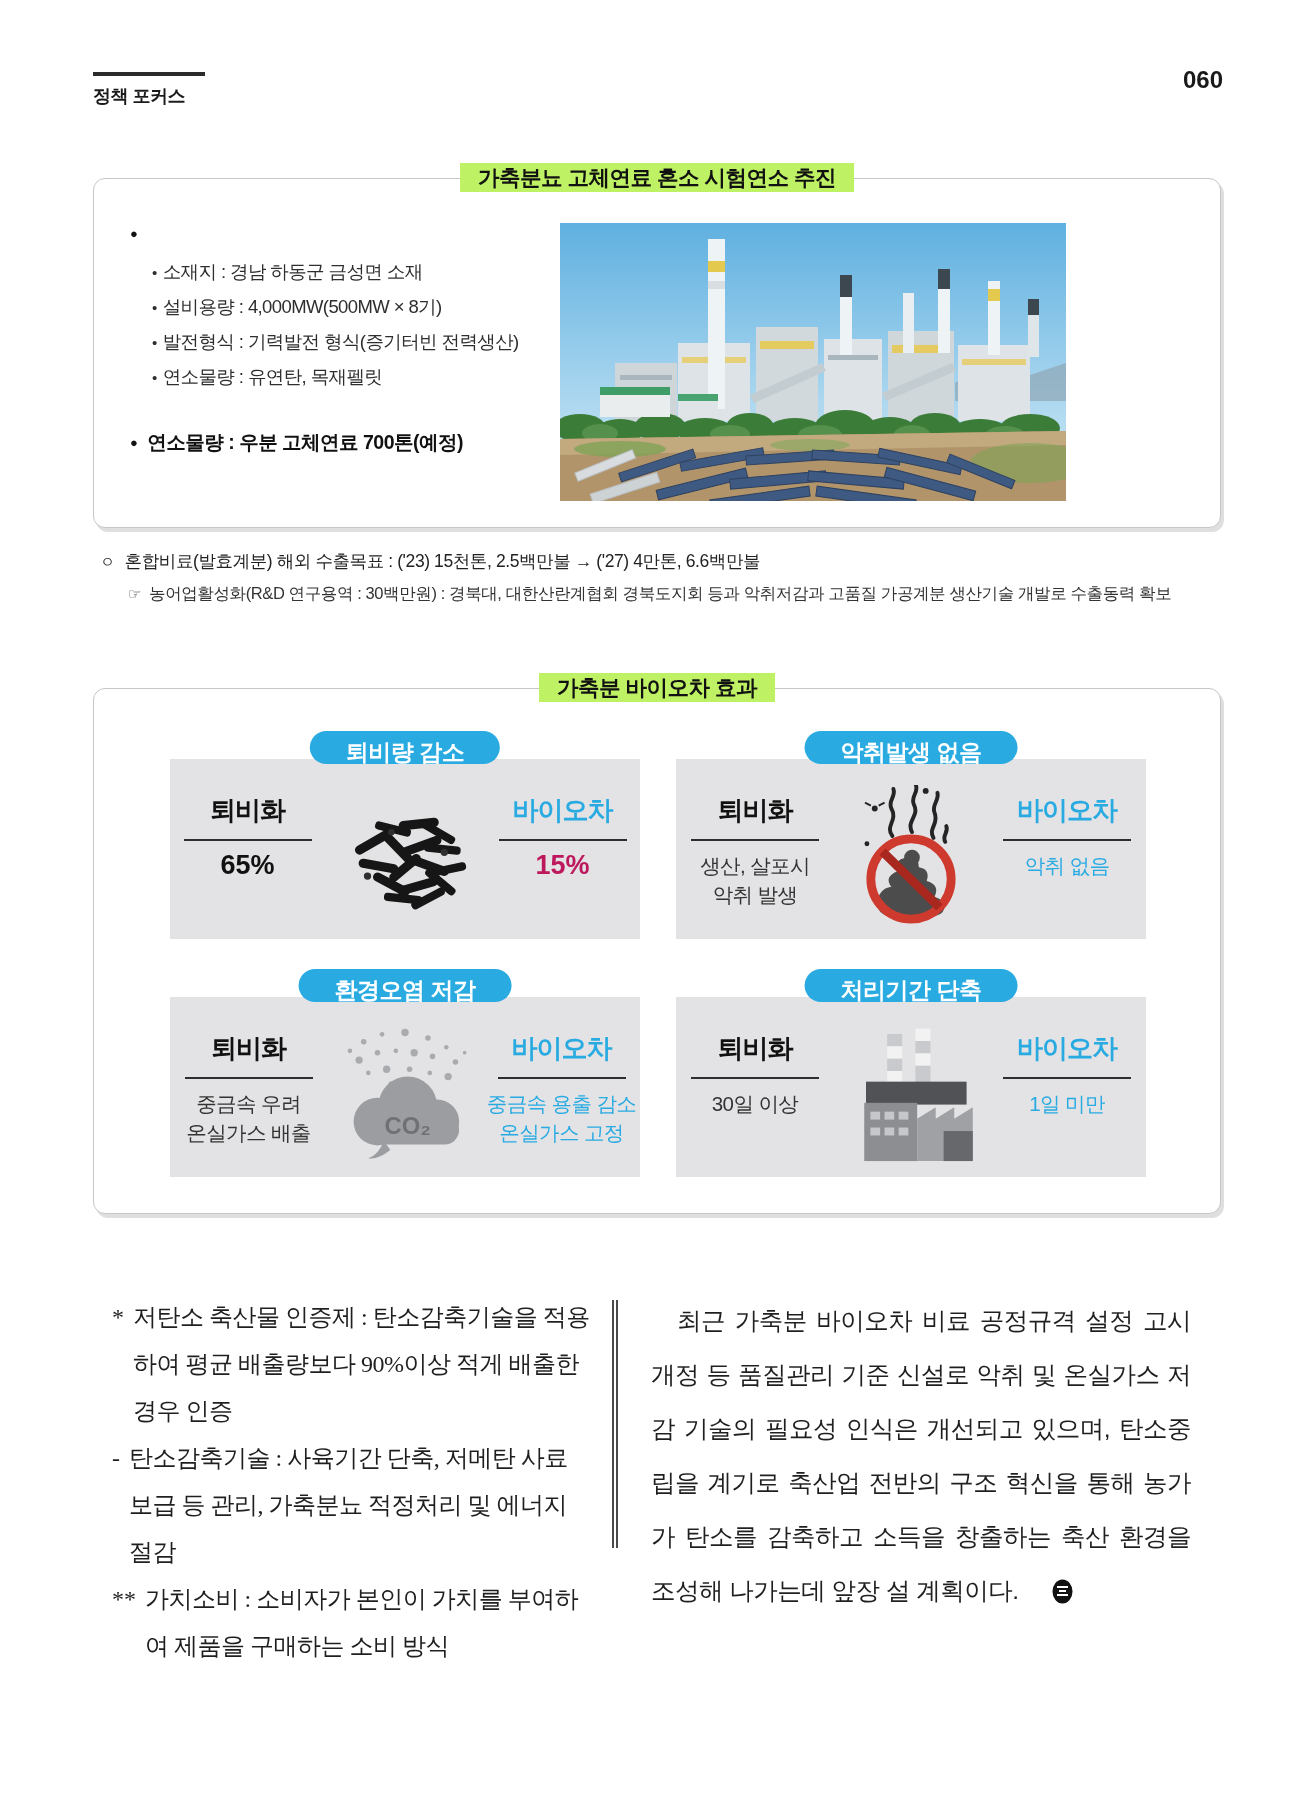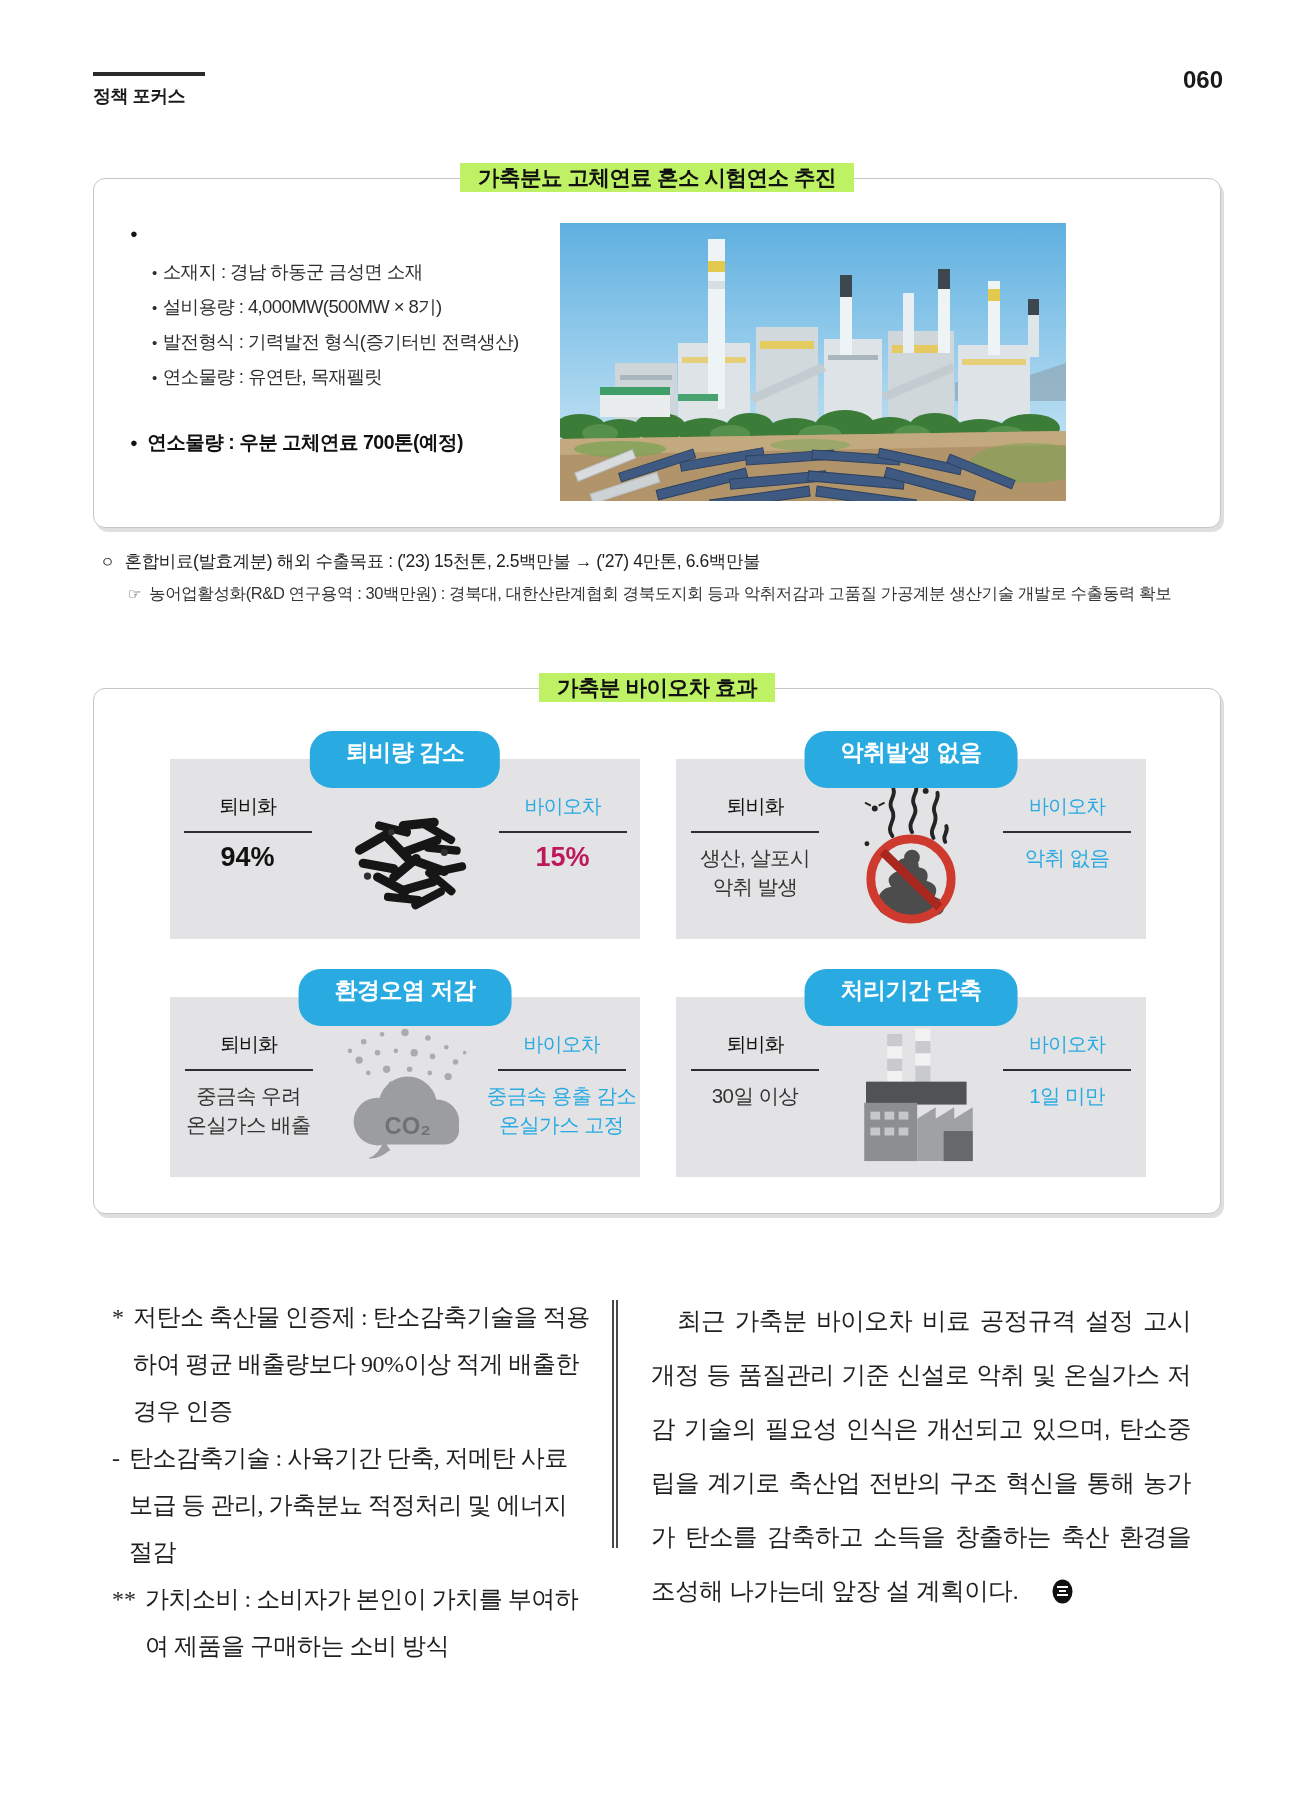--- a/index.html
+++ b/index.html
@@ -38,26 +38,26 @@
   .note-line1 .mk { margin-right:10px; font-size:15px; }
   .note-line2 { display:flex; align-items:baseline; margin:6px 0 0 28px; font-size:16.5px; color:#333; letter-spacing:-0.4px; line-height:24px; }
   .note-line2 .mk { margin-right:8px; font-size:15px; }
 
   
   .panel { position:absolute; width:470px; height:180px; background:#e3e3e5; }
   .p1 { left:76px;  top:70px; }
   .p2 { left:582px; top:70px; }
   .p3 { left:76px;  top:308px; }
   .p4 { left:582px; top:308px; }
-  .badge { position:absolute; top:-28px; left:50%; transform:translateX(-50%); height:57px; line-height:43px;
+  .badge { position:absolute; top:-28px; left:50%; transform:translateX(-50%); height:33px; line-height:43px;
            padding:0 36px; border-radius:22px; background:#29abe2; color:#fff; font-size:23px; font-weight:bold;
            letter-spacing:-0.5px; white-space:nowrap; }
   .panel-body { display:flex; height:100%; }
   .side { width:158px; display:flex; flex-direction:column; align-items:center; padding-top:34px; }
-  .side-title { font-size:20px; font-weight:normal; letter-spacing:-1px; color:#111; }
+  .side-title { font-size:26px; font-weight:bold; letter-spacing:-1px; color:#111; }
   .side.right .side-title { color:#29abe2; }
   .side-rule { width:128px; border-top:2.5px solid #2e2e2e; margin:11px 0 10px; }
   .side-value { font-size:20.5px; color:#333; text-align:center; line-height:29px; letter-spacing:-0.6px; }
   .side.right .side-value { color:#29abe2; }
   .value-big { font-size:27px; font-weight:600; color:#111; letter-spacing:0; }
   .side.right .value-big { color:#be185d; font-weight:700; }
   .icon-cell { flex:1; display:flex; align-items:center; justify-content:center; padding-top:14px; }
 
   
   .footnotes { position:absolute; left:112px; top:1294px; width:478px;
@@ -219,21 +219,21 @@
 
   <div class="info-box box2">
     <div class="box-title">가축분 바이오차 효과</div>
 
     <div class="panel p1">
       <div class="badge">퇴비량 감소</div>
       <div class="panel-body">
         <div class="side left">
           <div class="side-title">퇴비화</div>
           <div class="side-rule"></div>
-          <div class="side-value value-big">94%</div>
+          <div class="side-value value-big">65%</div>
         </div>
         <div class="icon-cell">
           <svg width="160" height="128" viewBox="0 0 170 140">
             <g fill="#161616">
               <rect x="28" y="50" width="44" height="10" rx="5" transform="rotate(-30 50 55)"></rect>
               <rect x="52" y="36" width="40" height="9" rx="4" transform="rotate(14 72 40)"></rect>
               <rect x="78" y="30" width="44" height="10" rx="5" transform="rotate(-6 100 35)"></rect>
               <rect x="102" y="40" width="40" height="9" rx="4" transform="rotate(30 122 44)"></rect>
               <rect x="56" y="56" width="42" height="10" rx="5" transform="rotate(46 77 61)"></rect>
               <rect x="80" y="54" width="46" height="10" rx="5" transform="rotate(-20 103 59)"></rect>

